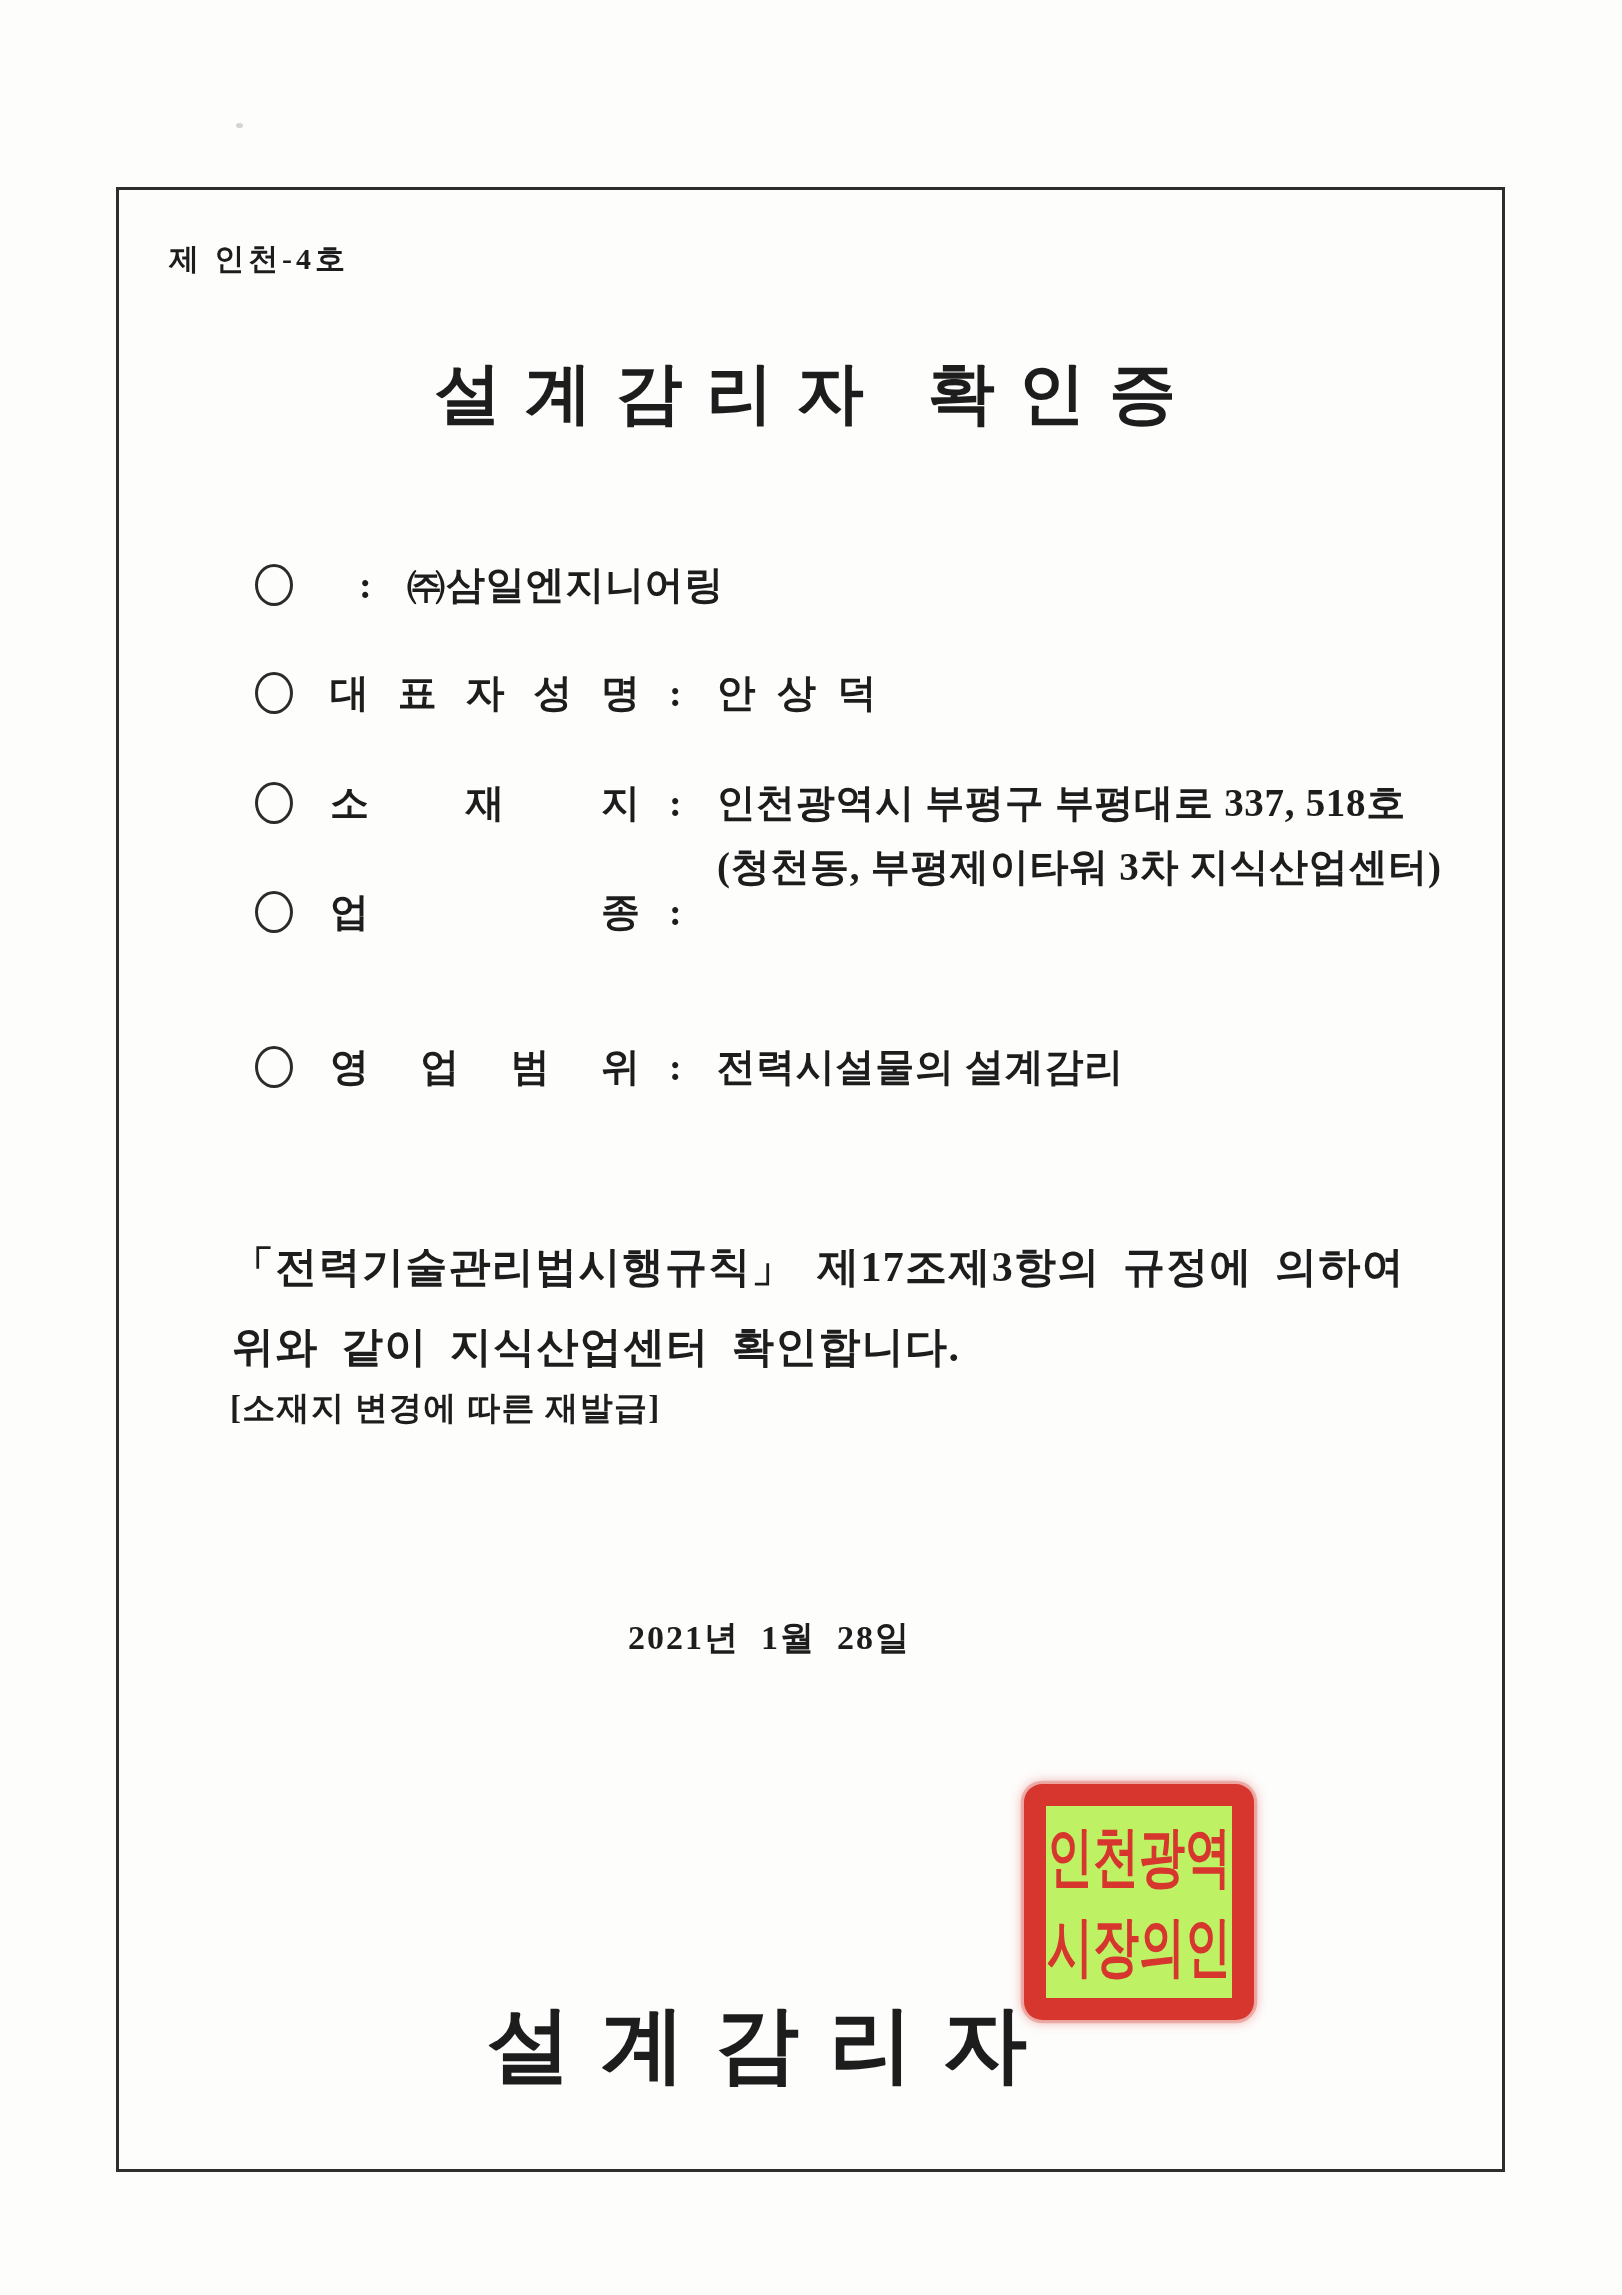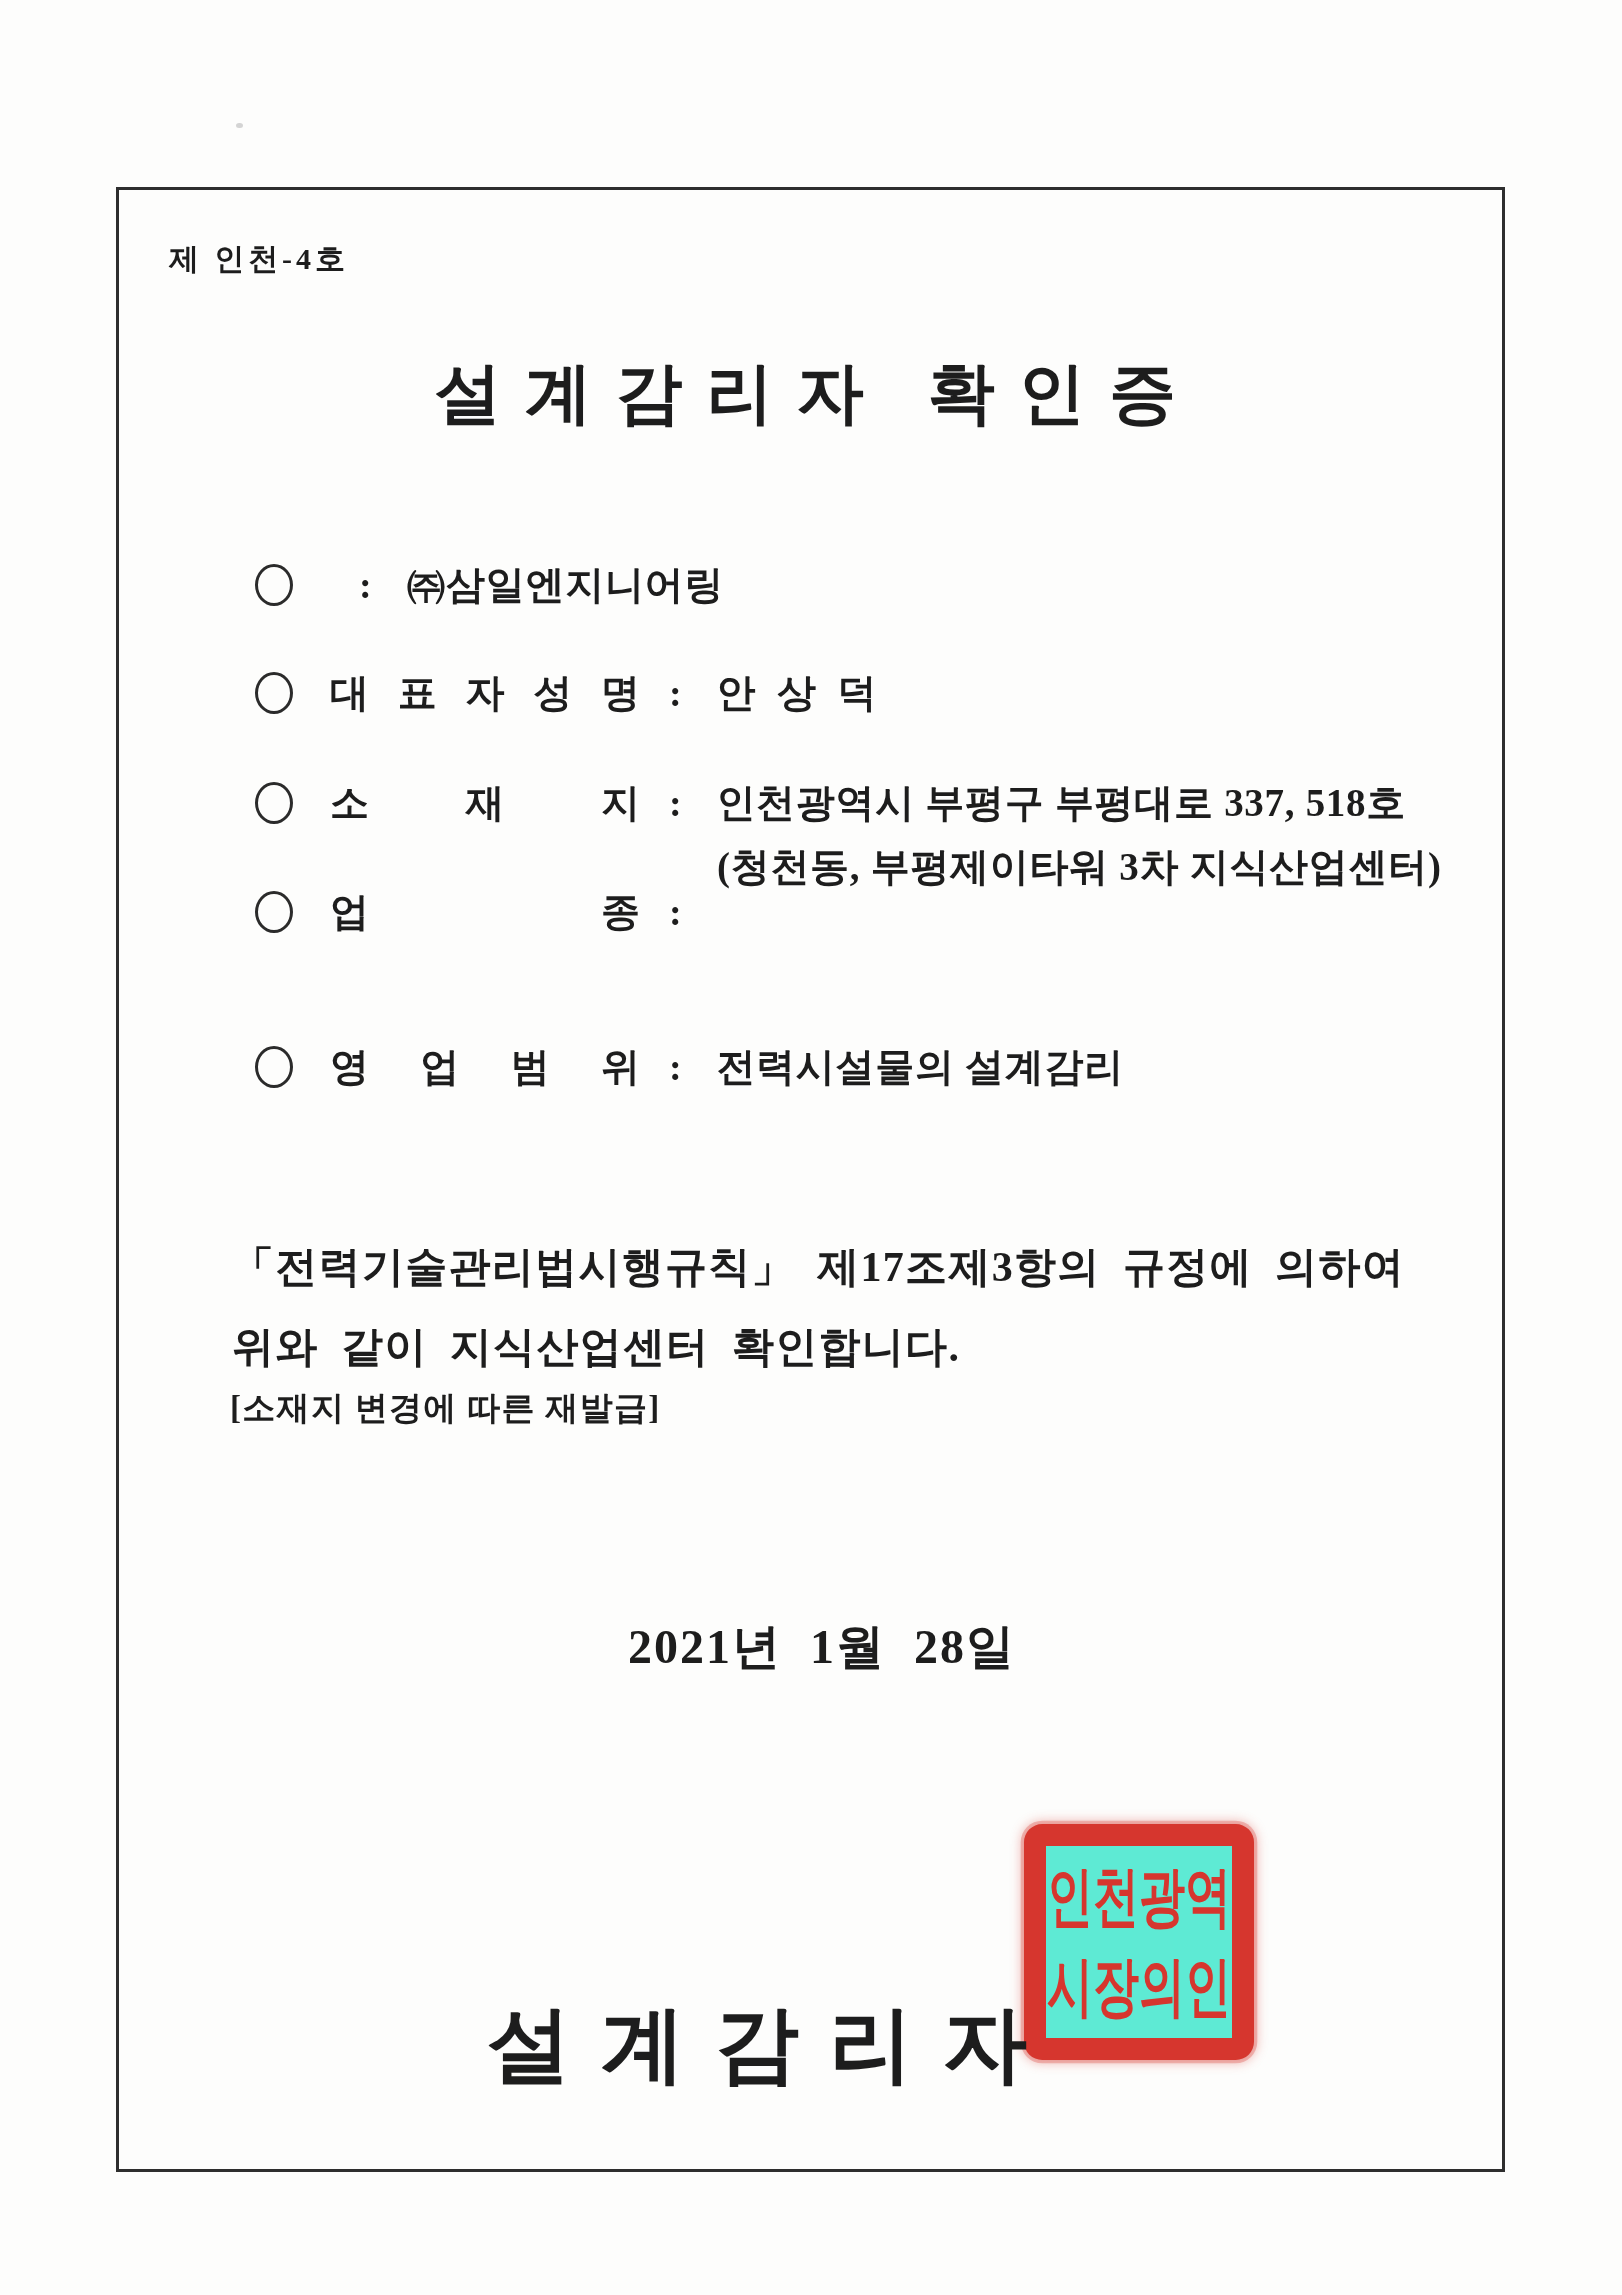--- a/index.html
+++ b/index.html
@@ -47,31 +47,31 @@
   }
   .body-line{
     position:absolute;left:232px;font-size:42px;font-weight:600;
     white-space:pre;word-spacing:10.5px;letter-spacing:1.3px;
   }
   .note{
     position:absolute;left:230px;top:1386px;font-size:33px;font-weight:700;
     white-space:pre;letter-spacing:1.3px;
   }
   .date{
-    position:absolute;left:628px;top:1615px;font-size:48px;font-weight:600;
+    position:absolute;left:628px;top:1615px;font-size:34px;font-weight:600;
     white-space:pre;letter-spacing:2px;
   }
   .issuer{
     position:absolute;left:487px;top:1988px;font-size:84px;font-weight:600;
     letter-spacing:30px;white-space:pre;z-index:3;
   }
   .seal{
-    position:absolute;left:1024px;top:1824px;width:230px;height:236px;
+    position:absolute;left:1024px;top:1784px;width:230px;height:236px;
     box-sizing:border-box;border:22px solid #d6362e;border-radius:18.3px;
-    background:#5eead4;z-index:2;
+    background:#bef264;z-index:2;
     box-shadow:0 0 0 3.3px rgba(214,54,46,0.28), 0 0 10.5px 2.6px rgba(214,54,46,0.35);
   }
   .seal-inner{
     width:100%;height:100%;display:flex;flex-direction:column;
     justify-content:center;transform:scaleY(1.42);transform-origin:center;
   }
   .seal-row{
     font-size:46px;line-height:63px;font-weight:700;color:#d6362e;
     text-align:center;letter-spacing:0px;white-space:pre;
     font-family:"Liberation Sans","DejaVu Sans",sans-serif;

